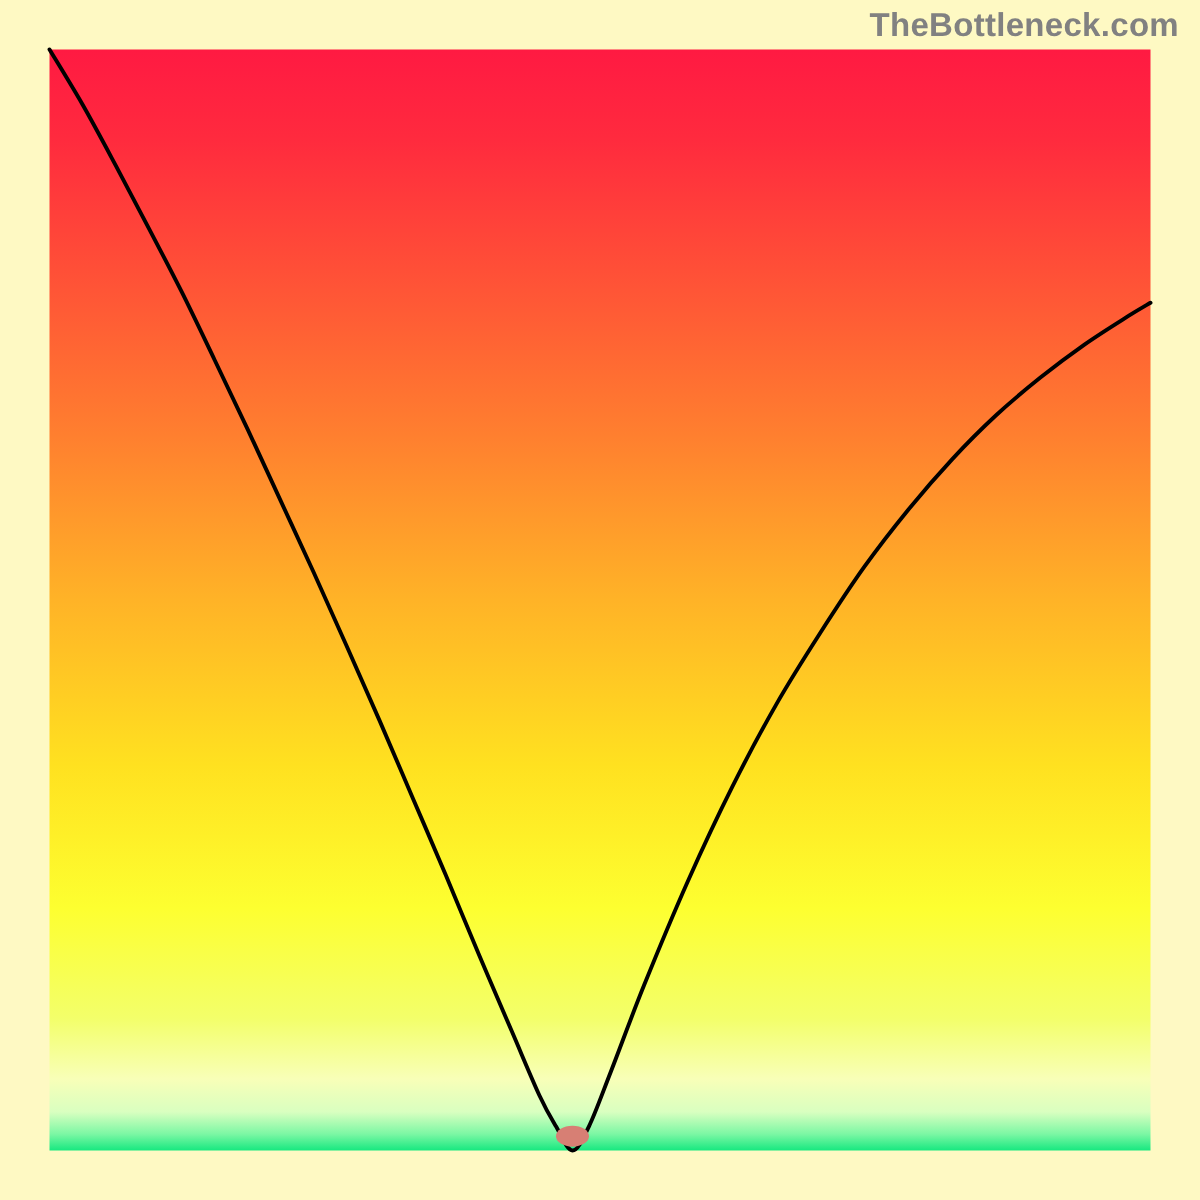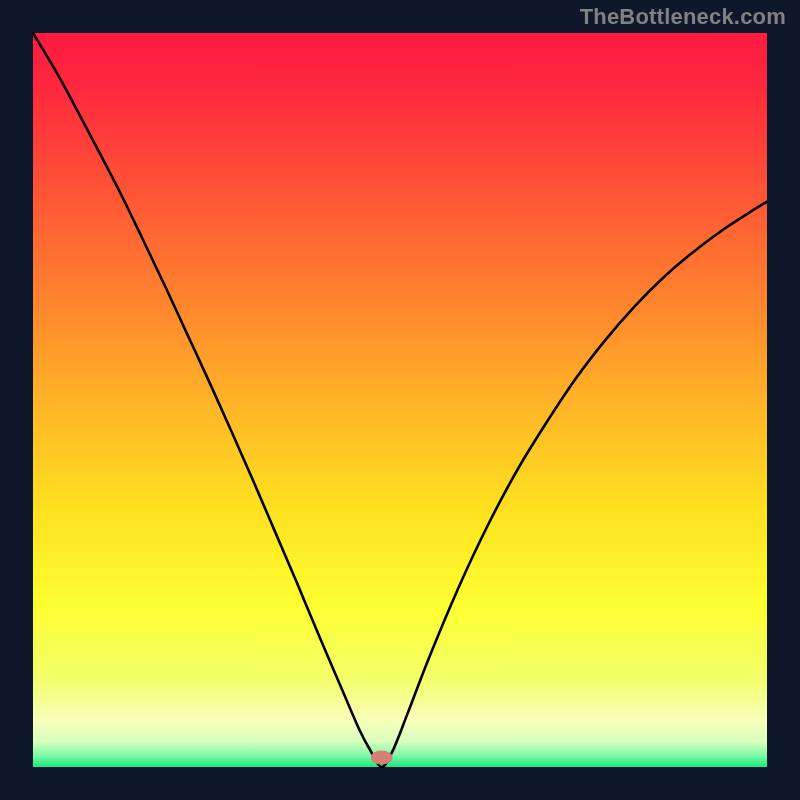--- a/index.html
+++ b/index.html
@@ -9,21 +9,21 @@
     height: 800px;
     background: #000;
     overflow: hidden;
   }
   .frame {
     position: absolute;
     left: 0;
     top: 0;
     width: 800px;
     height: 800px;
-    background: #0f172a;
+    background: #fef9c3;
   }
   .watermark {
     position: absolute;
     top: 4px;
     right: 14px;
     font-family: Arial, Helvetica, sans-serif;
     font-size: 22px;
     font-weight: 600;
     color: #818181;
     letter-spacing: 0.2px;

